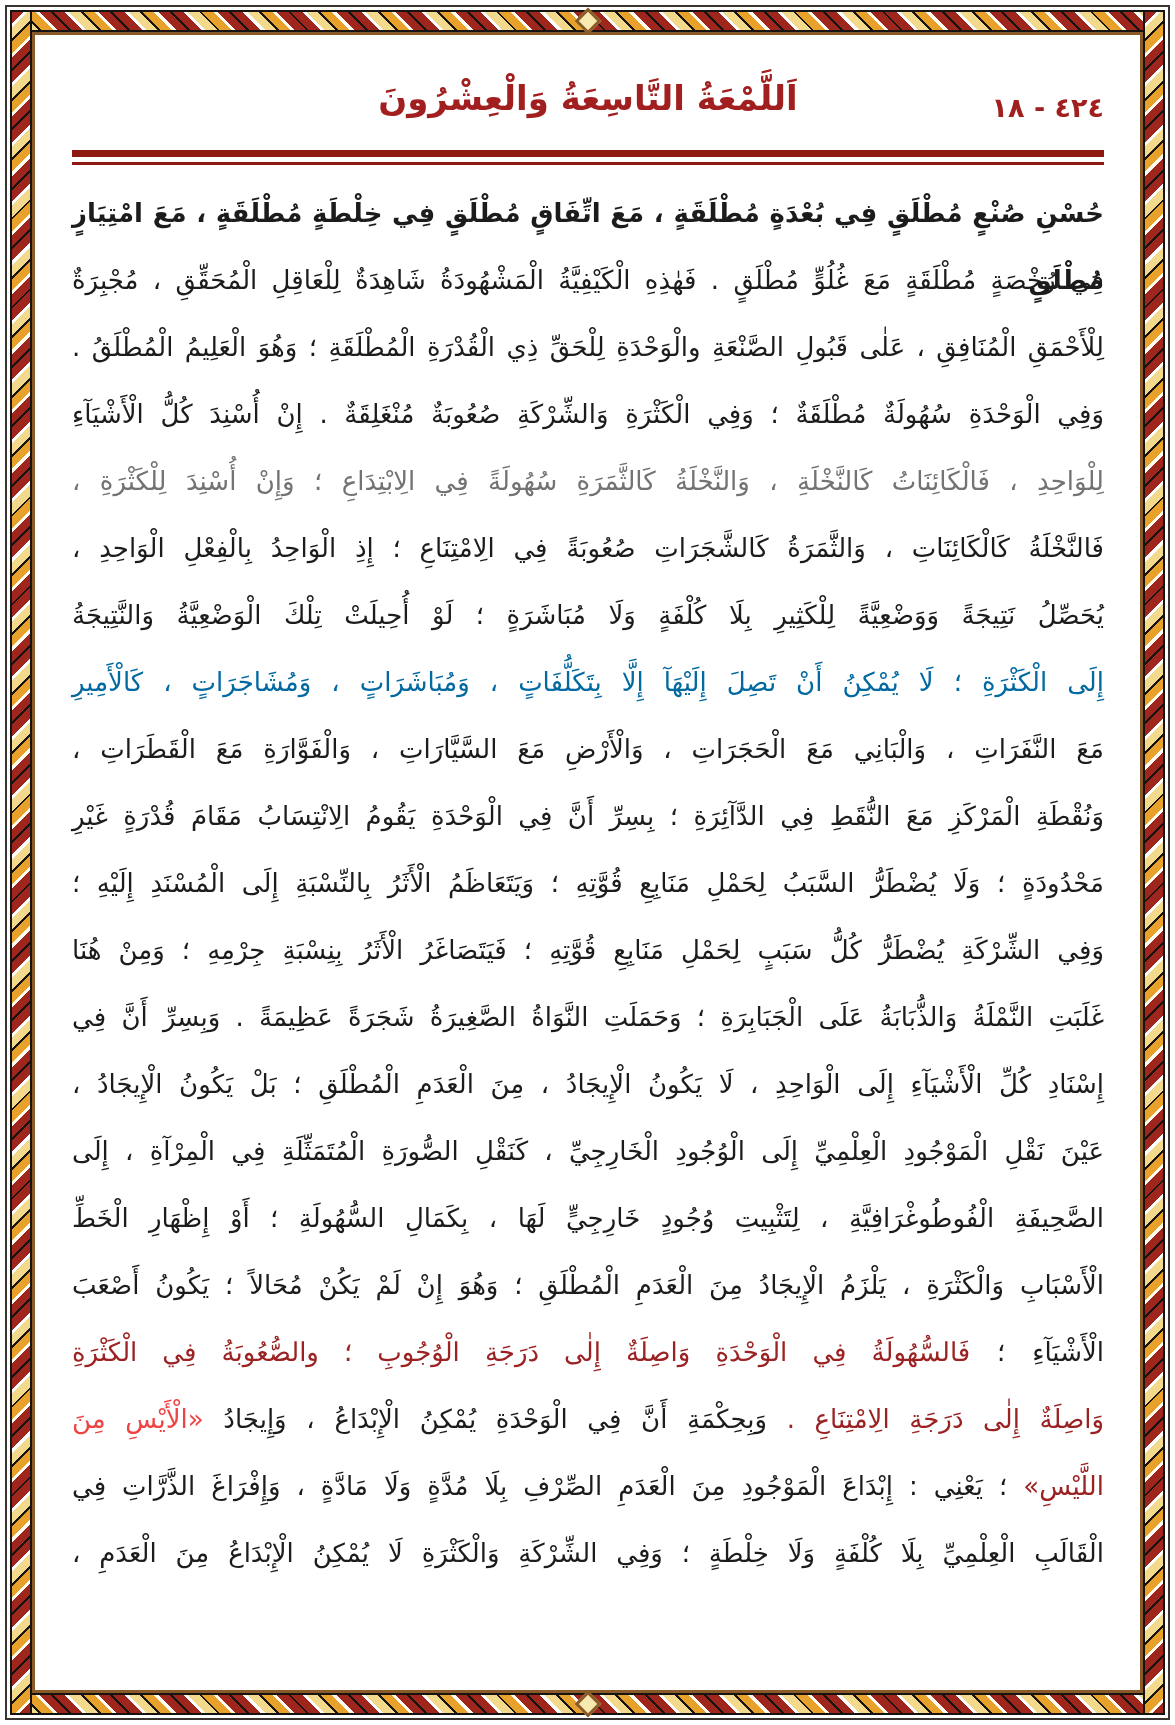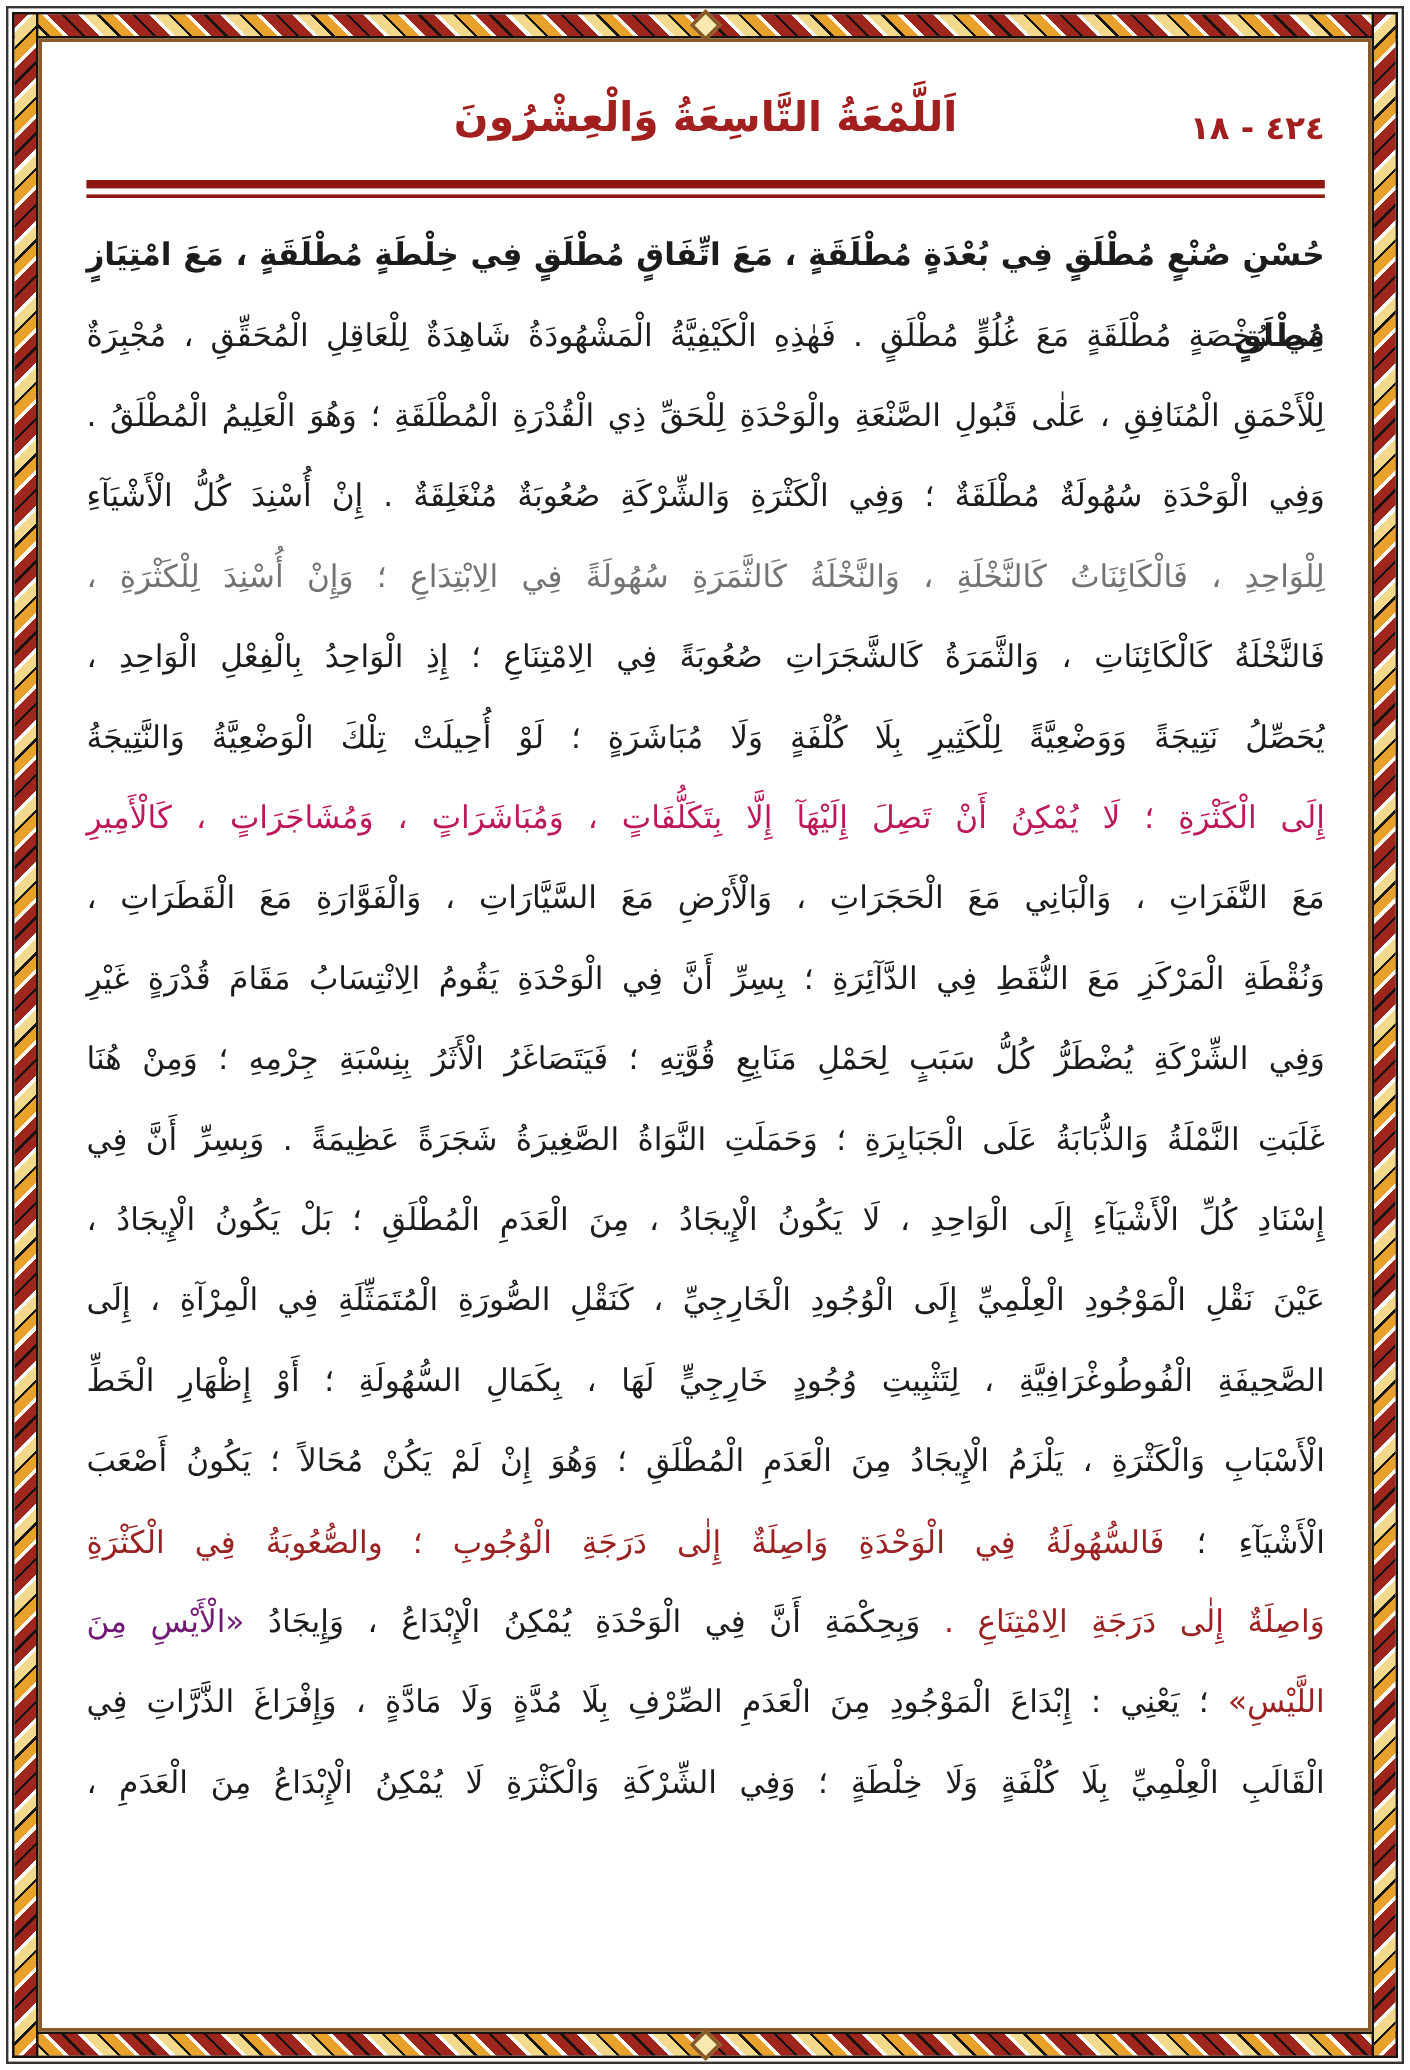--- a/index.html
+++ b/index.html
@@ -91,28 +91,29 @@
   <div class="rule rule-thin"></div>
 
   <div class="body-text">
       <div class="line"><span style="color: rgb(28, 28, 28); font-weight: bold;">حُسْنِ صُنْعٍ مُطْلَقٍ فِي بُعْدَةٍ مُطْلَقَةٍ ، مَعَ اتِّفَاقٍ مُطْلَقٍ فِي خِلْطَةٍ مُطْلَقَةٍ ، مَعَ امْتِيَازٍ مُطْلَقٍ</span></div>
       <div class="line"><span style="color: rgb(28, 28, 28);">فِي رُخْصَةٍ مُطْلَقَةٍ مَعَ غُلُوٍّ مُطْلَقٍ . فَهٰذِهِ الْكَيْفِيَّةُ الْمَشْهُودَةُ شَاهِدَةٌ لِلْعَاقِلِ الْمُحَقِّقِ ، مُجْبِرَةٌ</span></div>
       <div class="line"><span style="color: rgb(28, 28, 28);">لِلْأَحْمَقِ الْمُنَافِقِ ، عَلٰى قَبُولِ الصَّنْعَةِ والْوَحْدَةِ لِلْحَقِّ ذِي الْقُدْرَةِ الْمُطْلَقَةِ ؛ وَهُوَ الْعَلِيمُ الْمُطْلَقُ .</span></div>
       <div class="line"><span style="color: rgb(28, 28, 28);">وَفِي الْوَحْدَةِ سُهُولَةٌ مُطْلَقَةٌ ؛ وَفِي الْكَثْرَةِ وَالشِّرْكَةِ صُعُوبَةٌ مُنْغَلِقَةٌ . إِنْ أُسْنِدَ كُلُّ الْأَشْيَآءِ</span></div>
       <div class="line"><span style="color: #737373;">لِلْوَاحِدِ ، فَالْكَائِنَاتُ كَالنَّخْلَةِ ، وَالنَّخْلَةُ كَالثَّمَرَةِ سُهُولَةً فِي الِابْتِدَاعِ ؛ وَإِنْ أُسْنِدَ لِلْكَثْرَةِ ،</span></div>
       <div class="line"><span style="color: rgb(28, 28, 28);">فَالنَّخْلَةُ كَالْكَائِنَاتِ ، وَالثَّمَرَةُ كَالشَّجَرَاتِ صُعُوبَةً فِي الِامْتِنَاعِ ؛ إِذِ الْوَاحِدُ بِالْفِعْلِ الْوَاحِدِ ،</span></div>
       <div class="line"><span style="color: rgb(28, 28, 28);">يُحَصِّلُ نَتِيجَةً وَوَضْعِيَّةً لِلْكَثِيرِ بِلَا كُلْفَةٍ وَلَا مُبَاشَرَةٍ ؛ لَوْ أُحِيلَتْ تِلْكَ الْوَضْعِيَّةُ وَالنَّتِيجَةُ</span></div>
-      <div class="line"><span style="color: #be185d;">إِلَى الْكَثْرَةِ ؛ لَا يُمْكِنُ أَنْ تَصِلَ إِلَيْهَآ إِلَّا بِتَكَلُّفَاتٍ ، وَمُبَاشَرَاتٍ ، وَمُشَاجَرَاتٍ ، كَالْأَمِيرِ</span></div>
+      <div class="line"><span style="color: #0369a1;">إِلَى الْكَثْرَةِ ؛ لَا يُمْكِنُ أَنْ تَصِلَ إِلَيْهَآ إِلَّا بِتَكَلُّفَاتٍ ، وَمُبَاشَرَاتٍ ، وَمُشَاجَرَاتٍ ، كَالْأَمِيرِ</span></div>
       <div class="line"><span style="color: rgb(28, 28, 28);">مَعَ النَّفَرَاتِ ، وَالْبَانِي مَعَ الْحَجَرَاتِ ، وَالْأَرْضِ مَعَ السَّيَّارَاتِ ، وَالْفَوَّارَةِ مَعَ الْقَطَرَاتِ ،</span></div>
       <div class="line"><span style="color: rgb(28, 28, 28);">وَنُقْطَةِ الْمَرْكَزِ مَعَ النُّقَطِ فِي الدَّآئِرَةِ ؛ بِسِرِّ أَنَّ فِي الْوَحْدَةِ يَقُومُ الِانْتِسَابُ مَقَامَ قُدْرَةٍ غَيْرِ</span></div>
+      <div class="line"><span style="color: rgb(28, 28, 28);">مَحْدُودَةٍ ؛ وَلَا يُضْطَرُّ السَّبَبُ لِحَمْلِ مَنَابِعِ قُوَّتِهِ ؛ وَيَتَعَاظَمُ الْأَثَرُ بِالنِّسْبَةِ إِلَى الْمُسْنَدِ إِلَيْهِ ؛</span></div>
       <div class="line"><span style="color: rgb(28, 28, 28);">وَفِي الشِّرْكَةِ يُضْطَرُّ كُلُّ سَبَبٍ لِحَمْلِ مَنَابِعِ قُوَّتِهِ ؛ فَيَتَصَاغَرُ الْأَثَرُ بِنِسْبَةِ جِرْمِهِ ؛ وَمِنْ هُنَا</span></div>
       <div class="line"><span style="color: rgb(28, 28, 28);">غَلَبَتِ النَّمْلَةُ وَالذُّبَابَةُ عَلَى الْجَبَابِرَةِ ؛ وَحَمَلَتِ النَّوَاةُ الصَّغِيرَةُ شَجَرَةً عَظِيمَةً . وَبِسِرِّ أَنَّ فِي</span></div>
       <div class="line"><span style="color: rgb(28, 28, 28);">إِسْنَادِ كُلِّ الْأَشْيَآءِ إِلَى الْوَاحِدِ ، لَا يَكُونُ الْإِيجَادُ ، مِنَ الْعَدَمِ الْمُطْلَقِ ؛ بَلْ يَكُونُ الْإِيجَادُ ،</span></div>
       <div class="line"><span style="color: rgb(28, 28, 28);">عَيْنَ نَقْلِ الْمَوْجُودِ الْعِلْمِيِّ إِلَى الْوُجُودِ الْخَارِجِيِّ ، كَنَقْلِ الصُّورَةِ الْمُتَمَثِّلَةِ فِي الْمِرْآةِ ، إِلَى</span></div>
       <div class="line"><span style="color: rgb(28, 28, 28);">الصَّحِيفَةِ الْفُوطُوغْرَافِيَّةِ ، لِتَثْبِيتِ وُجُودٍ خَارِجِيٍّ لَهَا ، بِكَمَالِ السُّهُولَةِ ؛ أَوْ إِظْهَارِ الْخَطِّ</span></div>
       <div class="line"><span style="color: rgb(28, 28, 28);">الْأَسْبَابِ وَالْكَثْرَةِ ، يَلْزَمُ الْإِيجَادُ مِنَ الْعَدَمِ الْمُطْلَقِ ؛ وَهُوَ إِنْ لَمْ يَكُنْ مُحَالاً ؛ يَكُونُ أَصْعَبَ</span></div>
       <div class="line"><span style="color: rgb(28, 28, 28);">الْأَشْيَآءِ ؛ </span><span style="color: rgb(155, 34, 34); font-family: Liberation Serif, serif;">فَالسُّهُولَةُ فِي الْوَحْدَةِ وَاصِلَةٌ إِلٰى دَرَجَةِ الْوُجُوبِ ؛ والصُّعُوبَةُ فِي الْكَثْرَةِ</span></div>
-      <div class="line"><span style="color: rgb(155, 34, 34);">وَاصِلَةٌ إِلٰى دَرَجَةِ الِامْتِنَاعِ . </span><span style="color: rgb(28, 28, 28);">وَبِحِكْمَةِ أَنَّ فِي الْوَحْدَةِ يُمْكِنُ الْإِبْدَاعُ ، وَإِيجَادُ </span><span style="color: #701a75;">«الْأَيْسِ مِنَ</span></div>
+      <div class="line"><span style="color: rgb(155, 34, 34);">وَاصِلَةٌ إِلٰى دَرَجَةِ الِامْتِنَاعِ . </span><span style="color: rgb(28, 28, 28);">وَبِحِكْمَةِ أَنَّ فِي الْوَحْدَةِ يُمْكِنُ الْإِبْدَاعُ ، وَإِيجَادُ </span><span style="color: #ef4444;">«الْأَيْسِ مِنَ</span></div>
       <div class="line"><span style="color: rgb(155, 34, 34);">اللَّيْسِ» </span><span style="color: rgb(28, 28, 28); margin-top: 13px;">؛ يَعْنِي : إِبْدَاعَ الْمَوْجُودِ مِنَ الْعَدَمِ الصِّرْفِ بِلَا مُدَّةٍ وَلَا مَادَّةٍ ، وَإِفْرَاغَ الذَّرَّاتِ فِي</span></div>
       <div class="line"><span style="color: rgb(28, 28, 28);">الْقَالَبِ الْعِلْمِيِّ بِلَا كُلْفَةٍ وَلَا خِلْطَةٍ ؛ وَفِي الشِّرْكَةِ وَالْكَثْرَةِ لَا يُمْكِنُ الْإِبْدَاعُ مِنَ الْعَدَمِ ،</span></div>
     </div>
 
 </div>
 
 </body></html>

